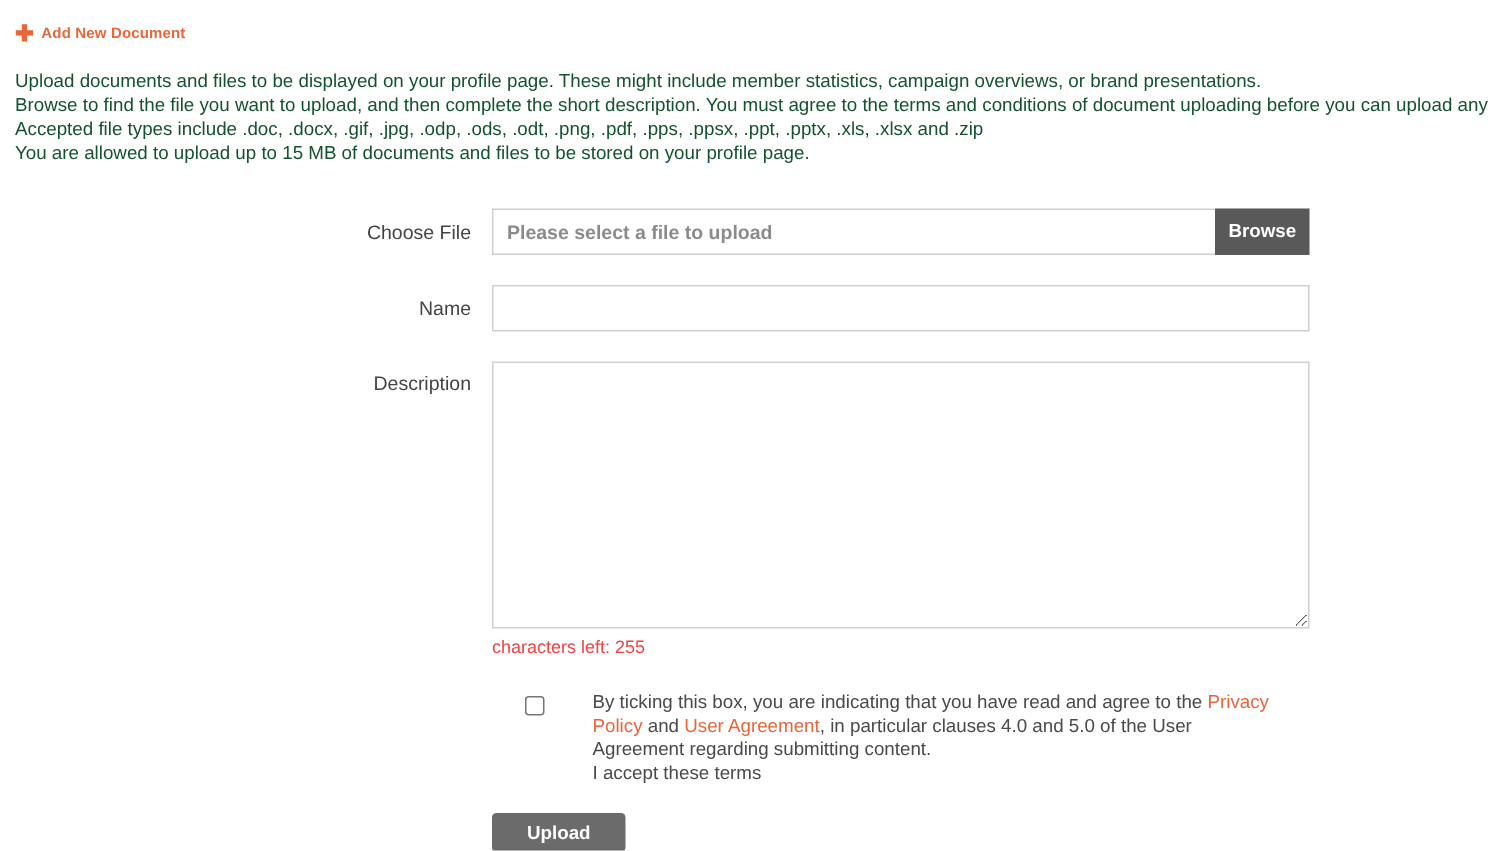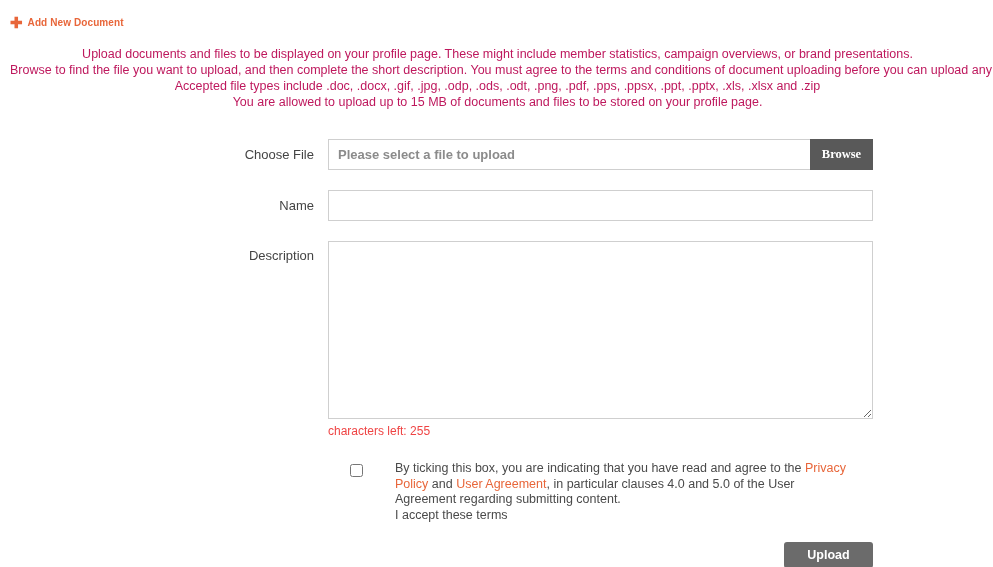--- a/index.html
+++ b/index.html
@@ -42,22 +42,21 @@
     color: #e8663a;
     font-size: 10px;
     font-weight: bold;
     letter-spacing: 0.1px;
   }
   
   .intro {
     margin: 14px 0 0 2px;
     line-height: 16px;
     font-size: 12.5px;
-    color: #be185d;
-    text-align: center;
+    color: #14532d;
   }
   .intro div {
     white-space: nowrap;
   }
   
   .form {
     margin-top: 29px;
   }
   .form-row {
     display: flex;
@@ -103,21 +102,21 @@
     white-space: nowrap;
     font-weight: bold;
   }
   .browse-button {
     width: 63px;
     height: 31px;
     box-sizing: border-box;
     background: #595959;
     color: #ffffff;
     border: none;
-    font-family: Liberation Serif, serif;
+    font-family: Liberation Sans, sans-serif;
     font-size: 12.5px;
     font-weight: bold;
     cursor: pointer;
     text-align: center;
     line-height: 31px;
     padding: 0;
   }
   .text-input {
     width: 545px;
     height: 31px;
@@ -187,21 +186,20 @@
   .submit-row {
     display: flex;
     margin-top: 19px;
   }
   .submit-spacer {
     width: 320px;
   }
   .submit-wrap {
     width: 545px;
     display: flex;
-    justify-content: flex-end;
   }
   .upload-button {
     width: 89px;
     height: 26px;
     background: #6b6b6b;
     color: #ffffff;
     border: none;
     border-radius: 3px;
     font-family: "Liberation Sans", sans-serif;
     font-size: 12.5px;

